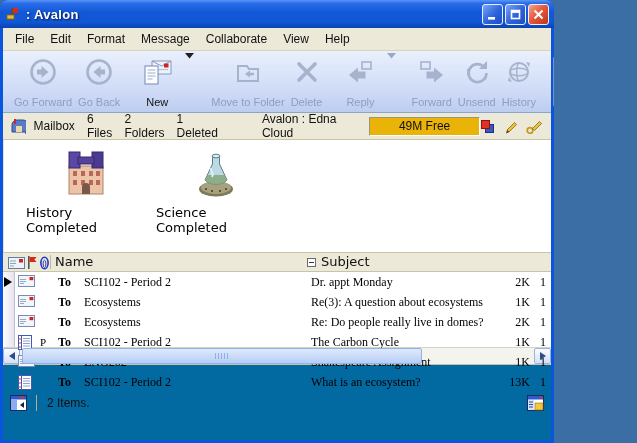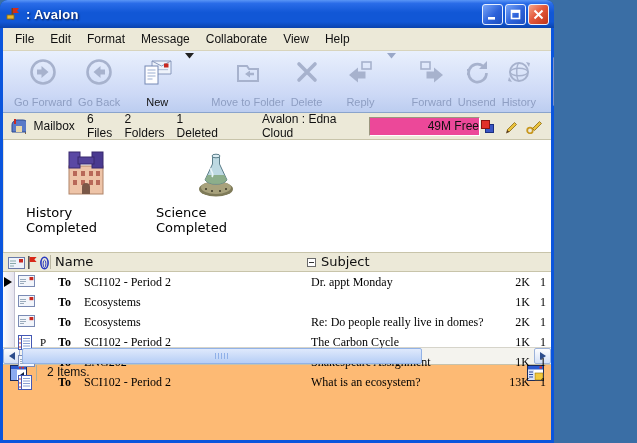--- a/index.html
+++ b/index.html
@@ -31,22 +31,22 @@
   .ddarrow{margin:0 4px 14px 8px;}
   .tsep{width:1px;background:#93a9d2;margin:3px 5px;}
   .findbtn{background:#fff;border:1px solid #7d92c6;border-radius:3px;margin:3px 3px 4px 4px;
     display:flex;flex-direction:column;align-items:center;justify-content:space-between;
     padding:4px 7px 2px;font-size:11px;color:#000;}
   .overflow{margin-left:auto;display:flex;flex-direction:column;align-items:center;justify-content:center;gap:3px;padding:0 3px;}
   
   .infobar{height:26px;flex:0 0 26px;background:#ece9d8;border-bottom:1px solid #c8c4aa;
     display:flex;align-items:center;font-size:12px;color:#111;padding:0 8px;}
   .infobar .sp{margin-right:12px;}
-  .freebox{border:1px solid;border-color:#9a967e #fff #fff #9a967e;background:#ec4899;
-    width:150px;text-align:right;padding:1px 0 2px;margin-left:16px;}
+  .freebox{border:1px solid;border-color:#9a967e #fff #fff #9a967e;background:#eab308;
+    width:150px;text-align:center;padding:1px 0 2px;margin-left:16px;}
   .infoicons{margin-left:auto;display:flex;gap:9px;align-items:center;}
   
   .iconpane{height:104px;flex:0 0 104px;background:#fff;display:flex;padding:8px 0 0 22px;gap:10px;
     border-left:1px solid #e4e2da;}
   .dicon{width:120px;display:flex;flex-direction:column;align-items:center;
     font-size:13px;color:#000;font-family:"DejaVu Sans",sans-serif;}
   .dicon svg{margin-bottom:5px;}
   
   .listheader{height:20px;flex:0 0 20px;background:#ece9d8;border-top:1px solid #c8c4aa;border-bottom:1px solid #c8c4aa;
     position:relative;font-size:13px;font-family:"DejaVu Sans",sans-serif;box-sizing:border-box;color:#111;}
@@ -71,21 +71,21 @@
   
   .hscroll{height:17px;flex:0 0 17px;display:flex;background:#f4f3ee;border-top:1px solid #d6d4ca;box-sizing:border-box;}
   .sbtn{width:17px;flex:0 0 17px;background:linear-gradient(180deg,#fdfdfe,#d4e0f6);
     border:1px solid #9cb2da;border-radius:2px;display:flex;align-items:center;justify-content:center;box-sizing:border-box;}
   .sthumb{margin-left:2px;width:400px;background:linear-gradient(180deg,#dfe9fc,#b6cef6);
     border:1px solid #92b2e6;border-radius:2px;position:relative;box-sizing:border-box;}
   .sthumb::after{content:"";position:absolute;left:50%;top:4px;bottom:4px;width:14px;transform:translateX(-50%);
     background:repeating-linear-gradient(90deg,#8fb0e8 0 1px,transparent 1px 3px);}
   .sbtn.right{margin-left:auto;}
   
-  .statusbar{flex:1;background:#fdba74;display:flex;font-size:12px;color:#111;
+  .statusbar{flex:1;background:#0369a1;display:flex;align-items:center;font-size:12px;color:#111;
     padding:0 7px;border-top:1px solid #c6c2ac;}
   .sdiv{width:1px;height:16px;background:#b2ae98;margin:0 10px 0 9px;}
   .statusbar .ricon2{margin-left:auto;}
 </style>
 </head>
 <body>
 
 <div class="win">
 
   <div class="titlebar">
@@ -340,20 +340,21 @@
 
         <div class="row">
           <svg class="ricon" width="17" height="12">
             <rect x="0.5" y="0.5" width="16" height="11" fill="#f2f5fb" stroke="#7a8ab4"></rect>
             <rect x="11.5" y="2" width="3.8" height="3.2" fill="#c82820"></rect>
             <path d="M2 4.5h6M2 6.5h6M2 8.5h4" stroke="#9ab" stroke-width="1"></path>
           </svg>
           <span class="rflag"></span>
           <span class="rto">To</span>
           <span class="rname">Ecosystems</span>
+          <span class="rsubj">Re(3): A question about ecosystems</span>
           <span class="rsize">1K</span>
           <span class="rpart">1</span>
         </div>
 
         <div class="row">
           <svg class="ricon" width="17" height="12">
             <rect x="0.5" y="0.5" width="16" height="11" fill="#f2f5fb" stroke="#7a8ab4"></rect>
             <rect x="11.5" y="2" width="3.8" height="3.2" fill="#c82820"></rect>
             <path d="M2 4.5h6M2 6.5h6M2 8.5h4" stroke="#9ab" stroke-width="1"></path>
           </svg>

